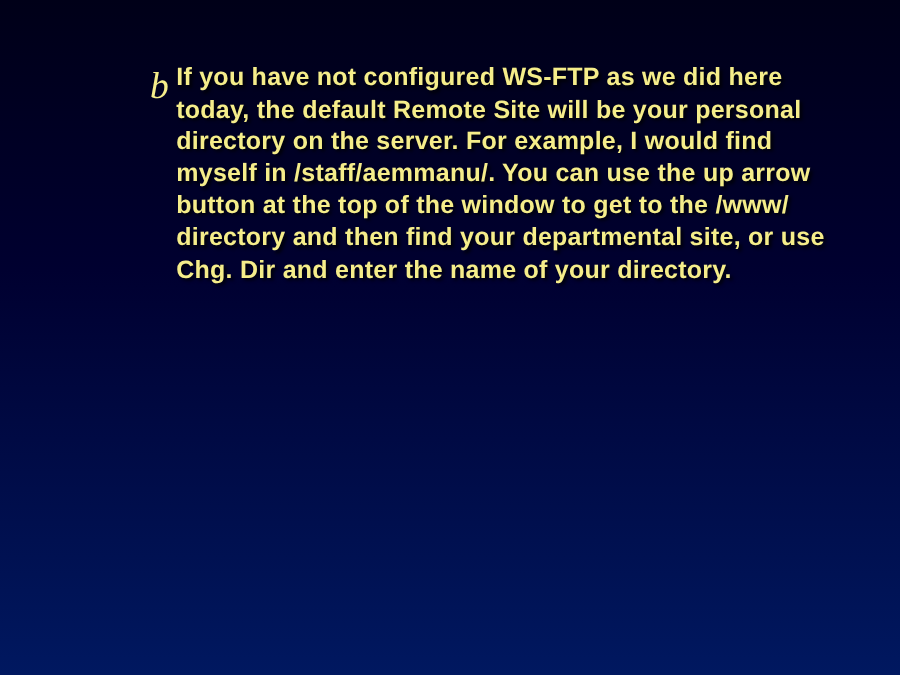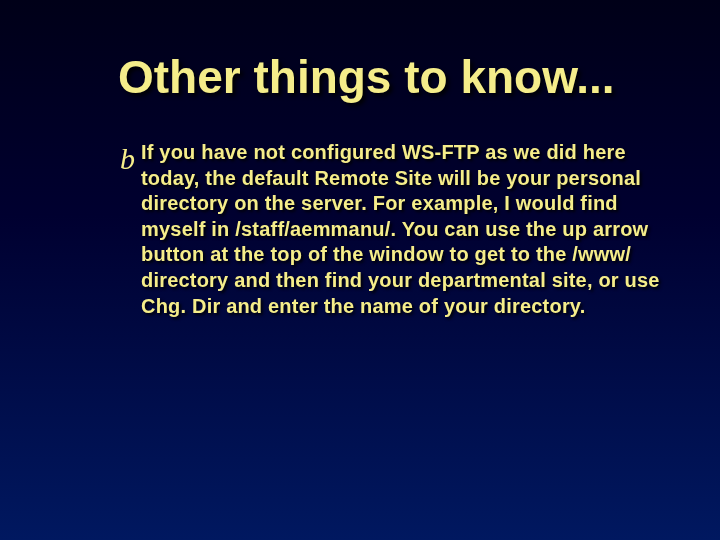--- a/index.html
+++ b/index.html
@@ -48,18 +48,17 @@
     font-weight: 600;
     text-shadow: 2px 2px 3px rgba(0,0,0,0.9);
     letter-spacing: 0.2px;
     font-stretch: condensed;
   }
 </style>
 </head>
 <body>
 
 <div class="slide">
-  <h1 class="title">Other things to know...</h1>
   <div class="bullet-item">
     <span class="bullet-marker">b</span>
     <span class="bullet-text">If you have not configured WS-FTP as we did here today, the default Remote Site will be your personal directory on the server.  For example, I would find myself in /staff/aemmanu/.  You can use the up arrow button at the top of the window to get to the /www/ directory and then find your departmental site, or use Chg. Dir and enter the name of your directory.</span>
   </div>
 </div>
 
 </body></html>

